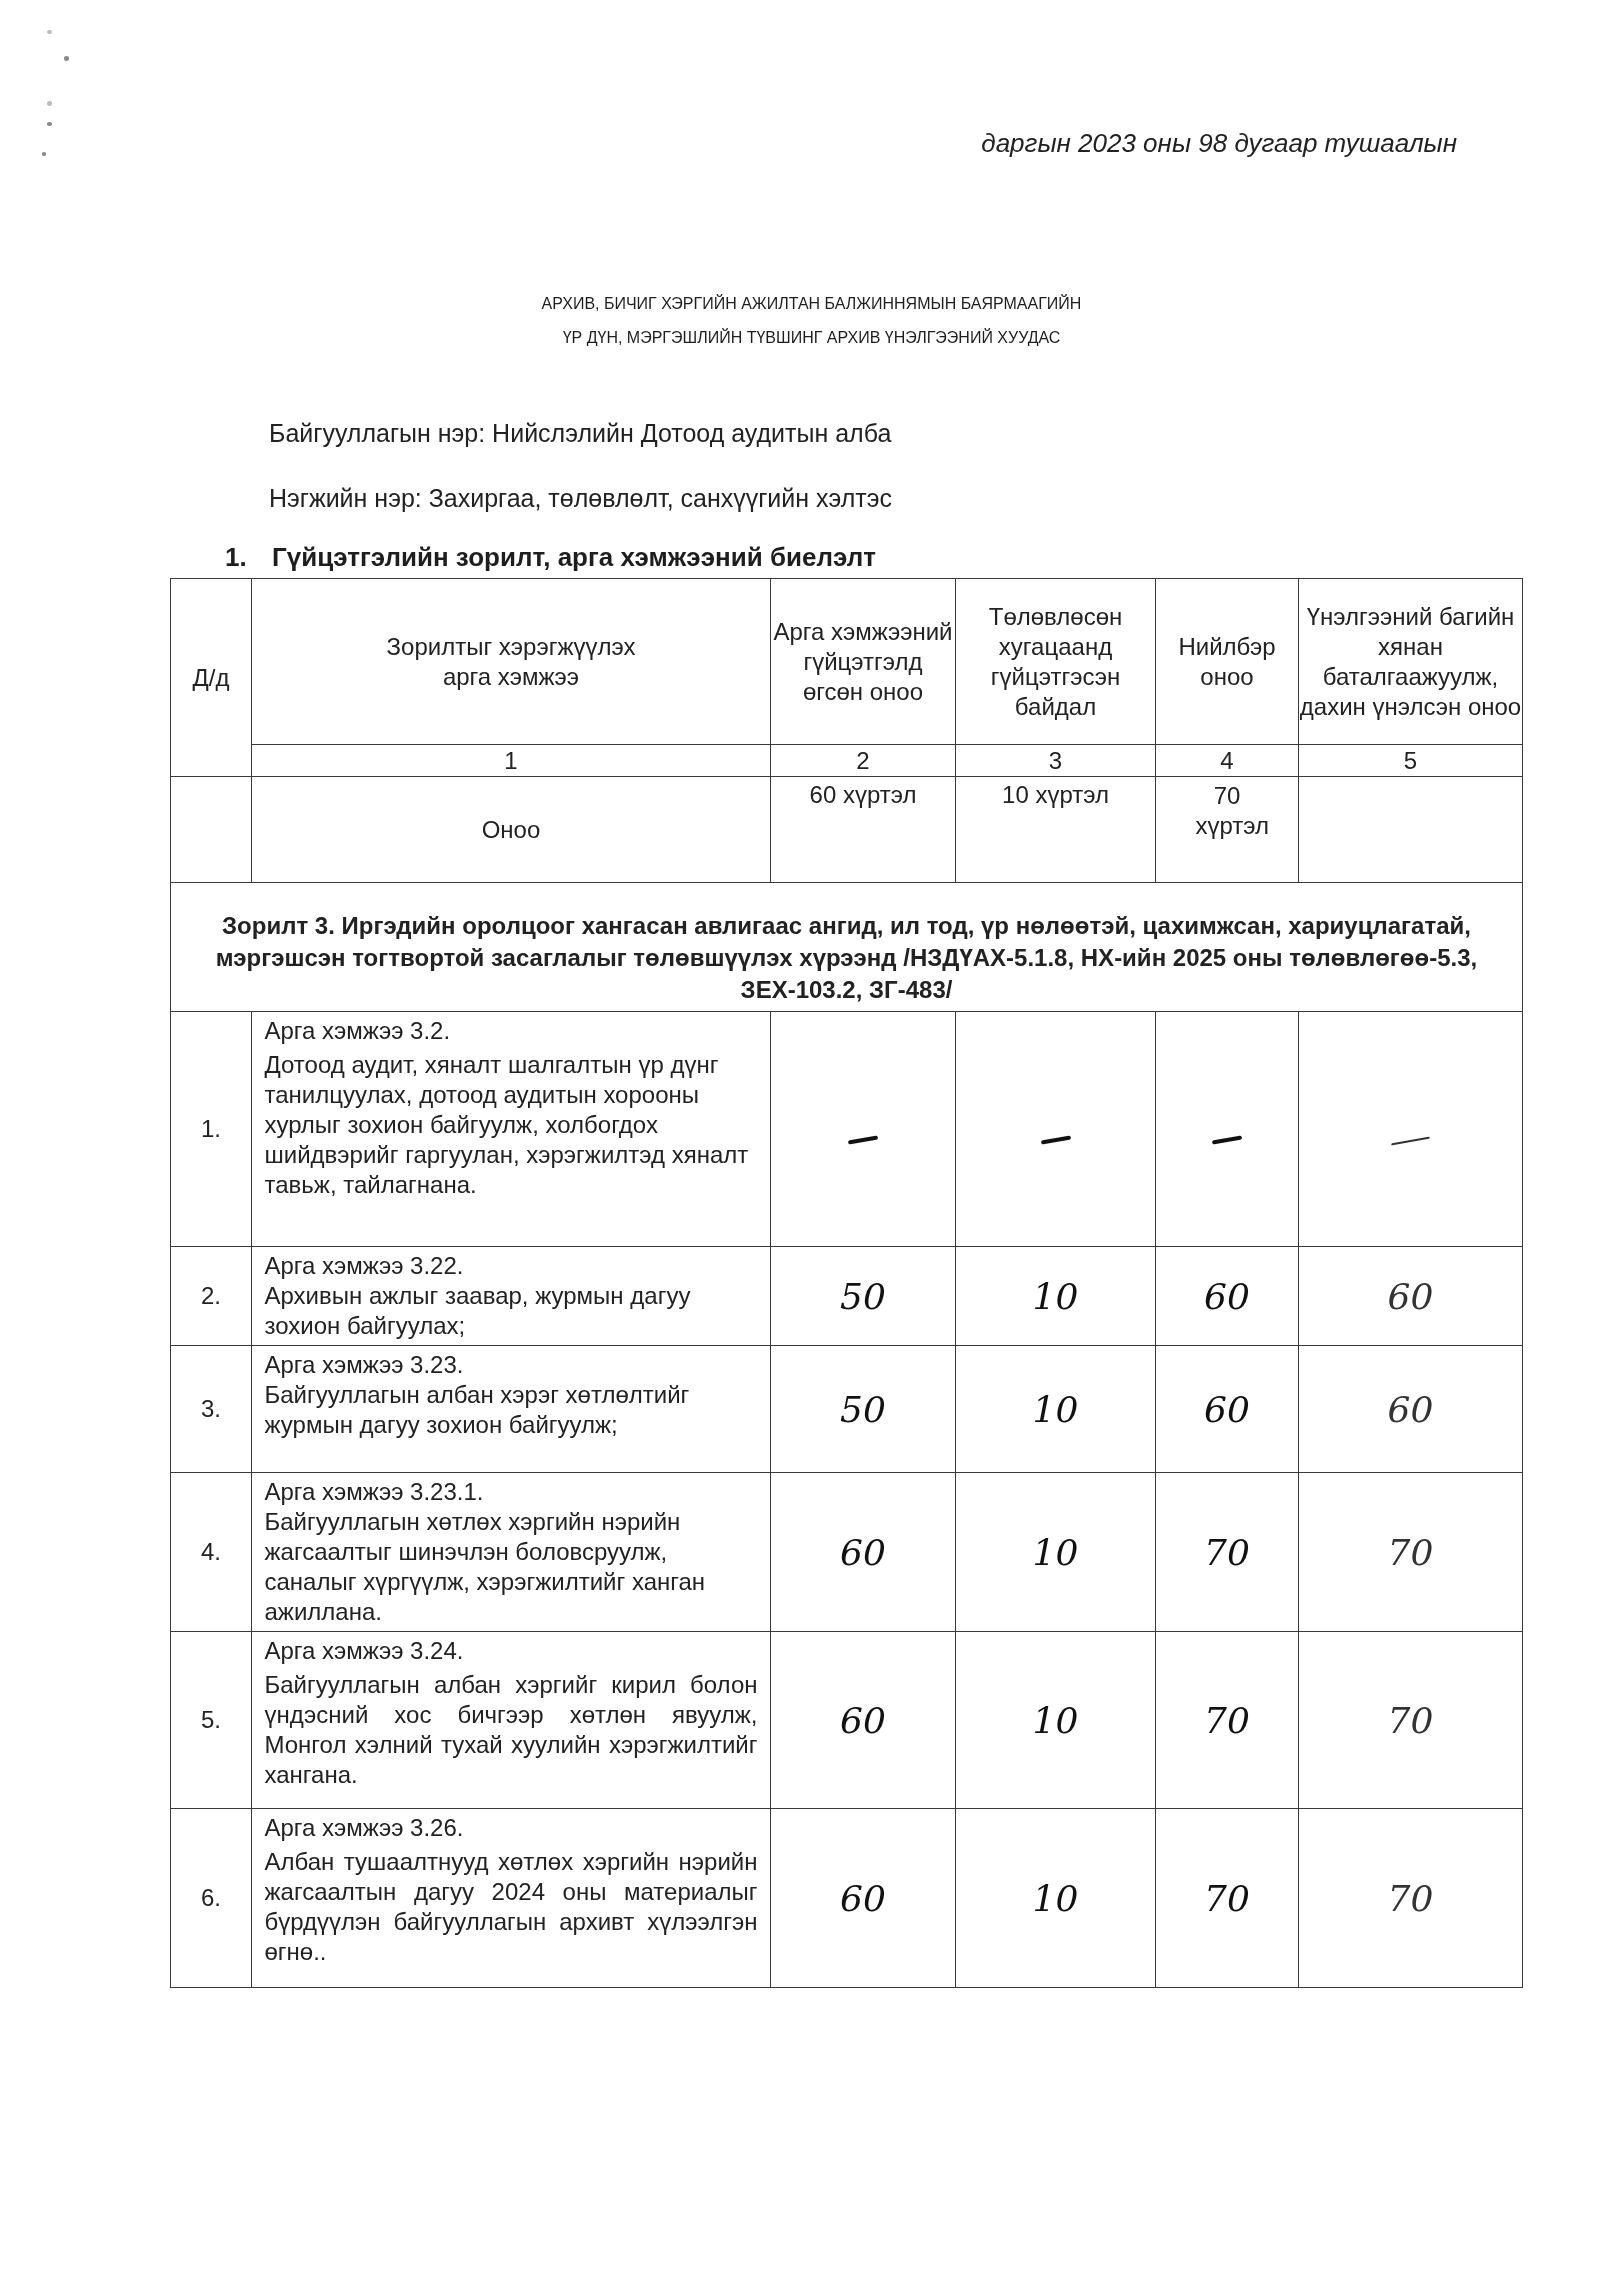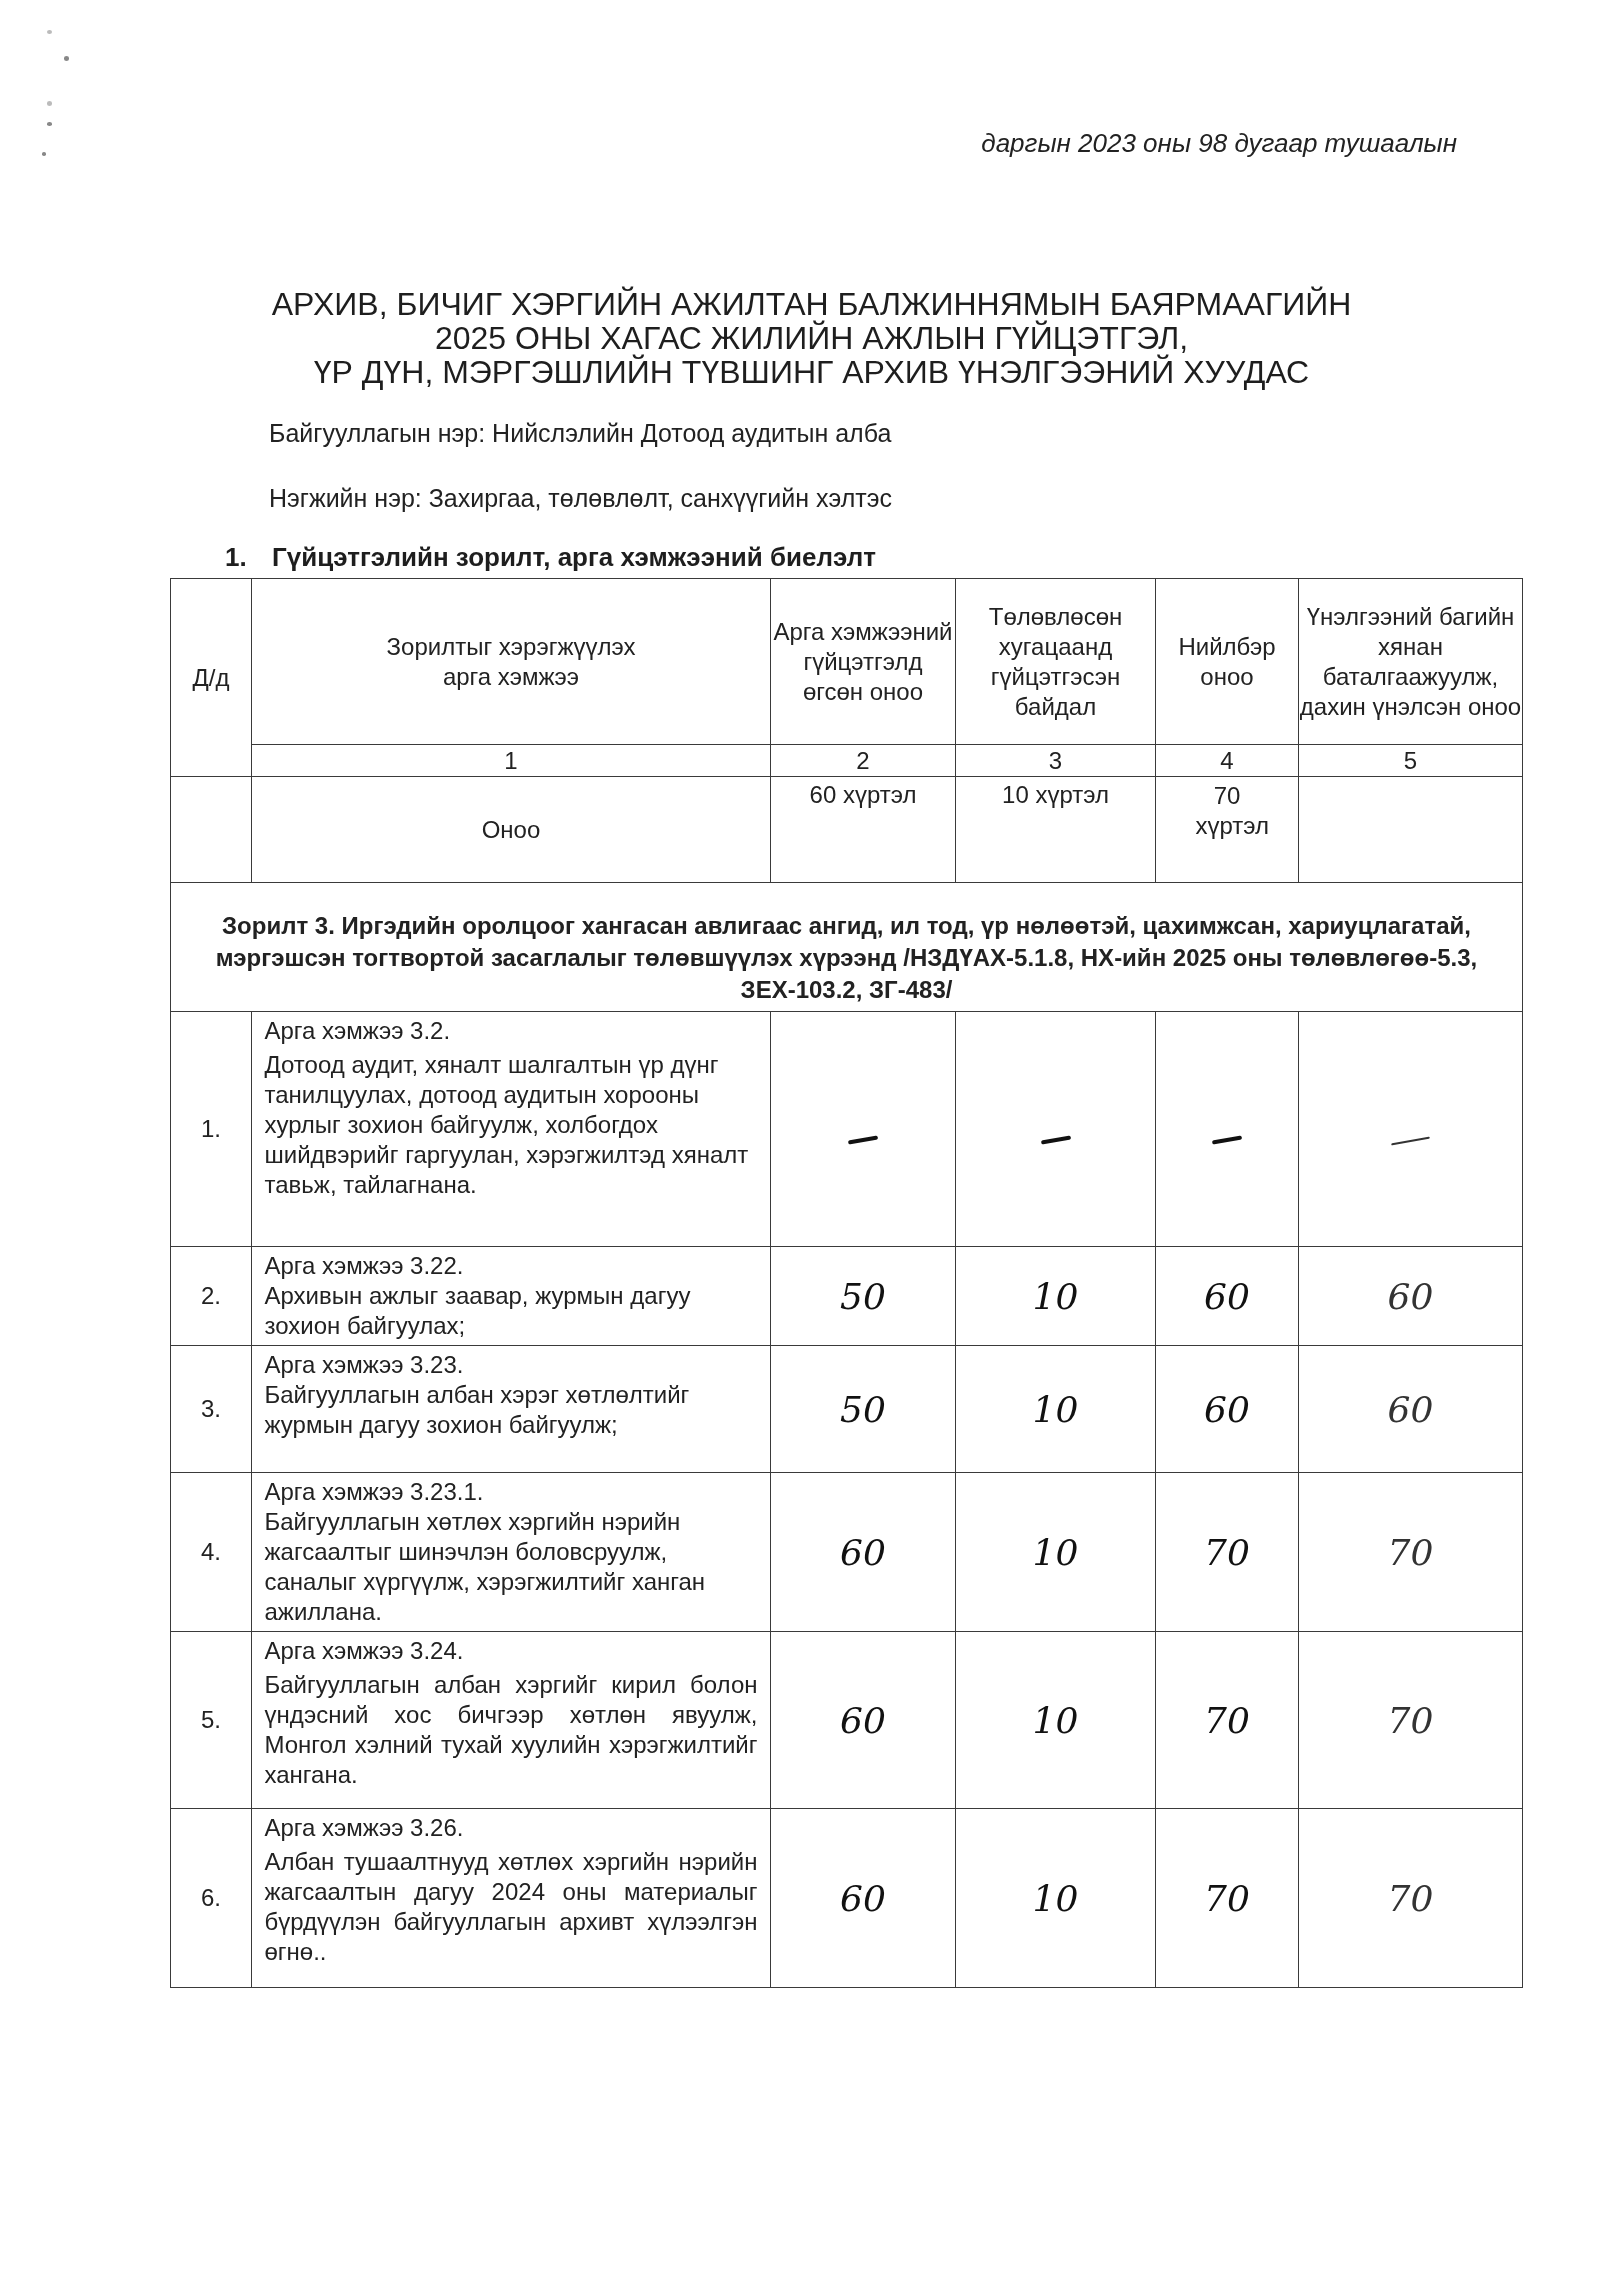--- a/index.html
+++ b/index.html
@@ -1,18 +1,18 @@
 <!DOCTYPE html>
 <html style="font-size:14.3px"><head>
 <meta charset="utf-8">
 <style>
   html, body { margin: 0; padding: 0; background: #ffffff; }
   body { width: 1623px; height: 2293px; position: relative; font-family: "Liberation Sans", sans-serif; color: #1a1a1a; overflow: hidden; }
   .annex { position: absolute; right: 166px; top: 125px; text-align: right; font-style: italic; font-size: 26px; line-height: 36px; color: #222; }
-  .title { position: absolute; left: 0; width: 1623px; top: 287px; text-align: center; font-size: 32px; line-height: 34px; color: #1e1e1e; }
+  .title { position: absolute; left: 0; width: 1623px; top: 287px; text-align: center; font-size: 16px; line-height: 34px; color: #1e1e1e; }
   .meta { position: absolute; left: 269px; font-size: 25px; color: #222; }
   .section-heading { position: absolute; left: 225px; top: 542px; font-size: 26px; font-weight: bold; color: #1e1e1e; }
   .section-heading .num { display: inline-block; width: 47px; }
   table.grid { position: absolute; left: 170px; top: 578px; width: 1352px; border-collapse: collapse; table-layout: fixed; font-size: 24px; color: #222; }
   table.grid td { border: 1.8px solid #3a3a3a; vertical-align: middle; padding: 0; }
   .hdr td { text-align: center; line-height: 30px; }
   .center { text-align: center; margin-left: 35px; }
   .goal { font-weight: bold; text-align: center; line-height: 32px; font-size: 24px; padding: 27px 9px 5.4px 9px !important; }
   .desc { padding: 3.6px 12.5px !important; line-height: 30px; vertical-align: top !important; }
   .desc .label { display: block; margin-bottom: 3.6px; }
@@ -32,21 +32,20 @@
 <div class="scan-mark" style="left:47px;top:101px;width:5.4px;height:4.5px;"></div>
 <div class="scan-mark" style="left:47px;top:122px;width:4.5px;height:3.6px;background:#888;"></div>
 <div class="scan-mark" style="left:42px;top:152px;width:3.6px;height:3.6px;background:#888;"></div>
 
 <div class="annex">
   <div>даргын 2023 оны 98 дугаар тушаалын</div>
 </div>
 
 <div class="title">
   <div>АРХИВ, БИЧИГ ХЭРГИЙН АЖИЛТАН БАЛЖИННЯМЫН БАЯРМААГИЙН</div>
-  <div>2025 ОНЫ ХАГАС ЖИЛИЙН АЖЛЫН ГҮЙЦЭТГЭЛ,</div>
   <div>ҮР ДҮН, МЭРГЭШЛИЙН ТҮВШИНГ АРХИВ ҮНЭЛГЭЭНИЙ ХУУДАС</div>
 </div>
 
 <div class="meta" style="top:419px;">Байгууллагын нэр: Нийслэлийн Дотоод аудитын алба</div>
 <div class="meta" style="top:484px;">Нэгжийн нэр: Захиргаа, төлөвлөлт, санхүүгийн хэлтэс</div>
 
 <div class="section-heading">
   <span class="num">1.</span><span>Гүйцэтгэлийн зорилт, арга хэмжээний биелэлт</span>
 </div>
 

